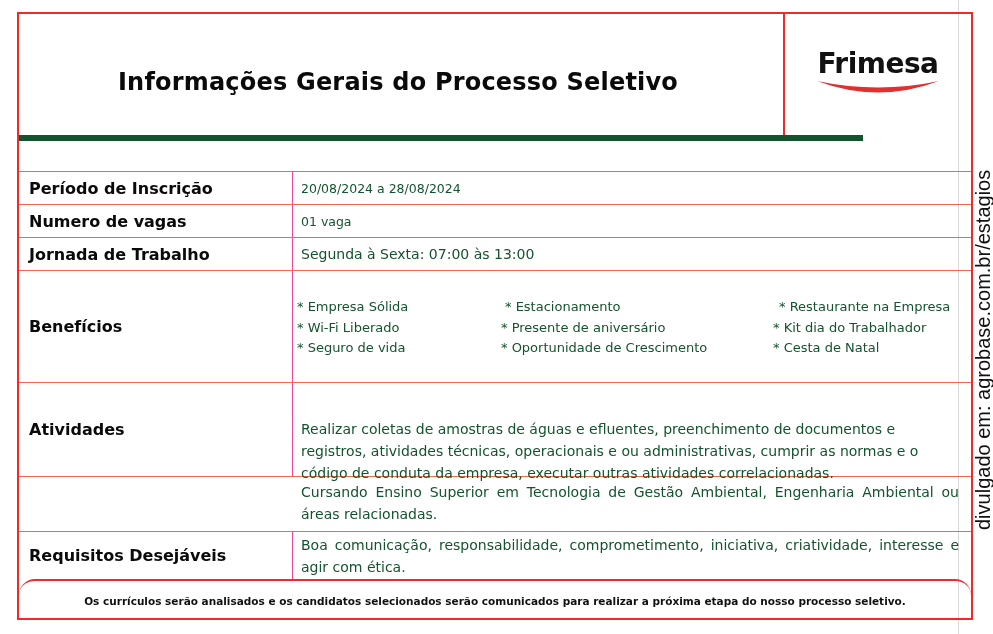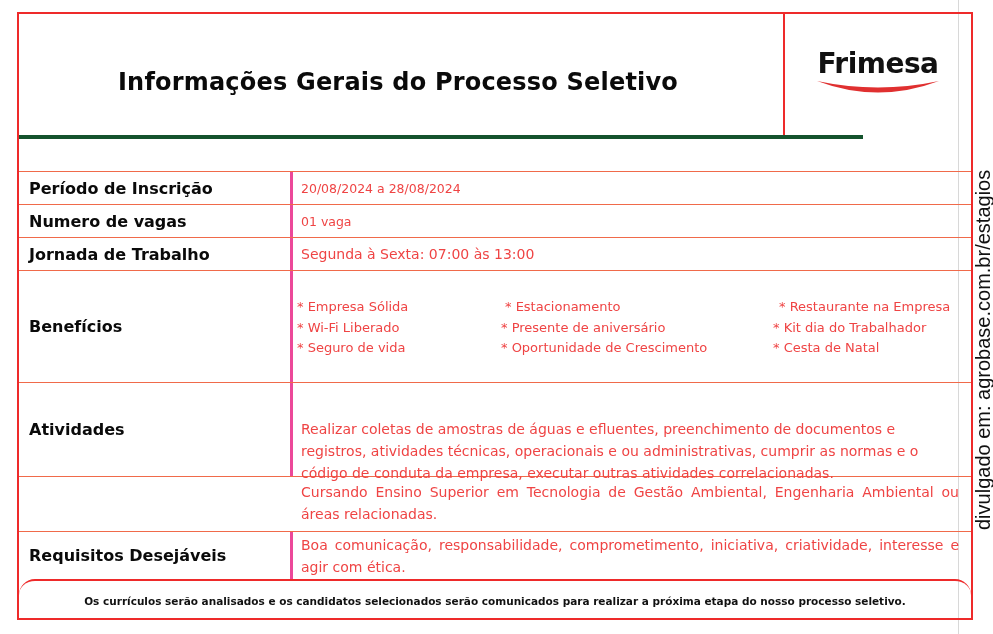--- a/index.html
+++ b/index.html
@@ -1,35 +1,35 @@
 <!DOCTYPE html>
 <html><head>
 <meta charset="utf-8">
 <style>
   html, body { margin:0; padding:0; background:#ffffff; }
   body { width:993px; height:634px; position:relative; overflow:hidden;
          font-family:"DejaVu Sans", sans-serif; color:#111; }
   .sheet { position:absolute; left:17px; top:12px; width:956px; height:608px;
            border:2px solid #ee2a2a; box-sizing:border-box; }
   .header { position:absolute; left:0; top:0; width:844px; height:121px;
-            border-bottom:4px solid #14532d; }
+            border-bottom:6px solid #14532d; }
   .title-cell { position:absolute; left:0; top:0; width:764px; height:121px;
                 border-right:2px solid #ee2a2a; display:flex; align-items:center; justify-content:center; }
   .title { font-weight:bold; font-size:24px; letter-spacing:0.2px; color:#0a0a0a; margin-left:-6px; margin-top:14px; }
   .logo-cell { position:absolute; left:766px; top:0; width:186px; height:121px;
                display:flex; flex-direction:column; align-items:center; justify-content:center; }
   .logo-text { font-family:"DejaVu Sans", sans-serif; font-weight:bold; font-size:28px; color:#111; letter-spacing:-0.5px; margin-top:-4px; }
   .logo-smile { width:130px; height:20px; margin-top:-2px; }
   .spacer-row { position:absolute; left:0; top:123px; width:952px; height:34px; border-bottom:1px solid #f06a4a; }
   .row { position:absolute; left:0; width:952px; border-bottom:1px solid #f06a4a; box-sizing:border-box; }
-  .row .label { position:absolute; left:0; top:0; width:274px; height:100%; border-right:3px solid #ec4899;
+  .row .label { position:absolute; left:0; top:0; width:274px; height:100%; border-right:1px solid #ec4899;
                 box-sizing:border-box; display:flex; align-items:center; padding-left:10px;
                 font-weight:bold; font-size:16px; color:#0a0a0a; }
   .row .value { position:absolute; left:274px; top:0; right:8px; height:100%; box-sizing:border-box;
-                padding-left:8px; font-size:13px; color:#ef4444; display:flex; align-items:center; }
+                padding-left:8px; font-size:13px; color:#14532d; display:flex; align-items:center; }
   .value.small { font-size:12.5px; }
   .para { font-size:14px; line-height:22px; text-align:justify; padding-right:4px; width:672px; }
   .benefits { position:absolute; left:4px; top:26px; font-size:13px; line-height:20.5px; }
   .ben-col { position:absolute; top:0; white-space:nowrap; }
   .footer { position:absolute; left:0; top:565px; width:952px; height:39px; border-top:2px solid #ee2a2a;
             display:flex; align-items:center; justify-content:center; font-weight:bold; font-size:10.5px; color:#111;border-radius:16px; }
   .gray-line { position:absolute; left:958px; top:0; width:1px; height:634px; background:#d8d8d8; }
   .watermark { position:absolute; left:972px; top:530px; transform-origin:0 0; transform:rotate(-90deg);
                font-family:"Liberation Sans", sans-serif; font-size:20px; color:#111; white-space:nowrap; }
 </style>

